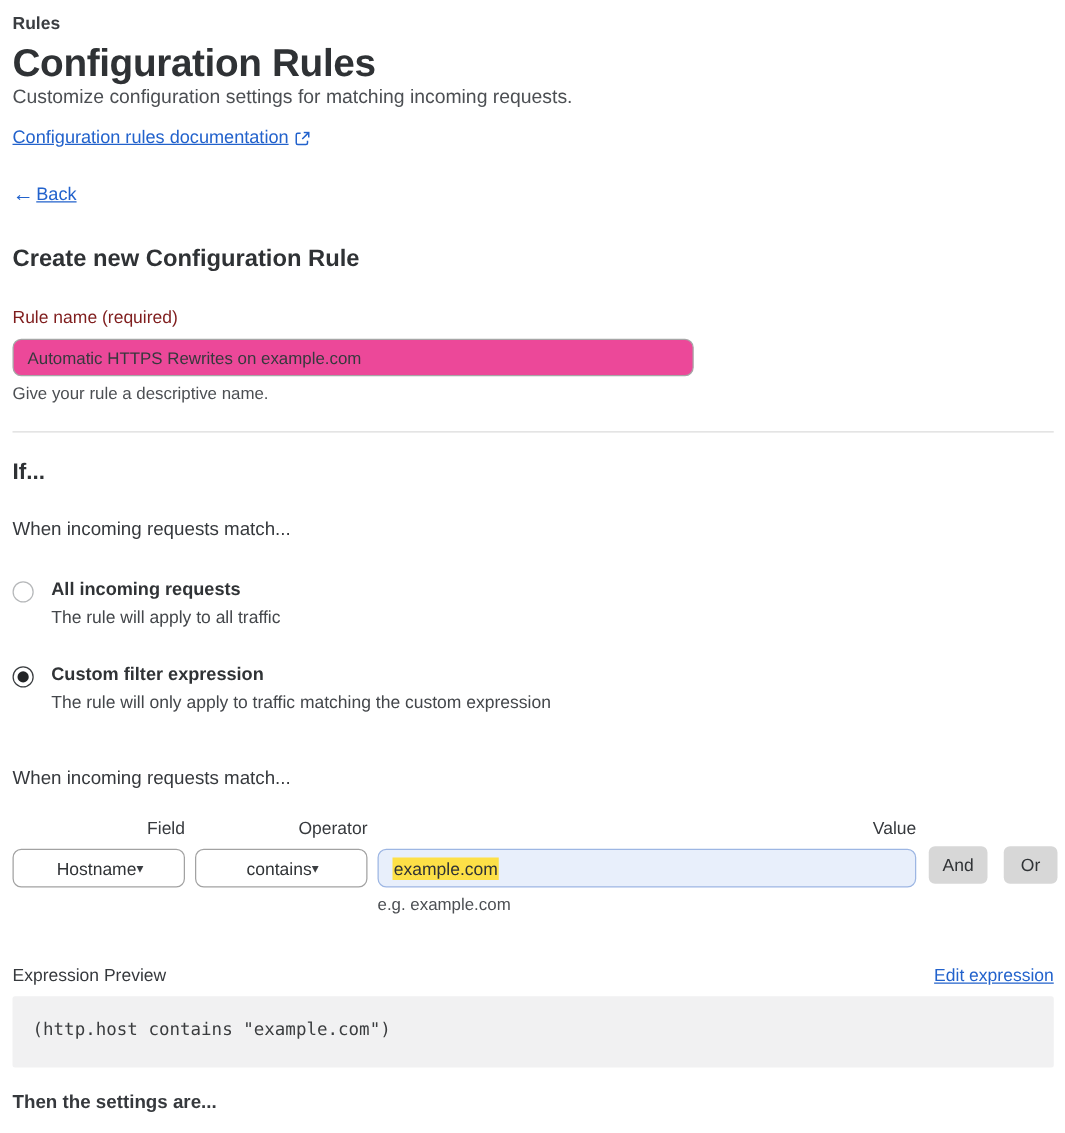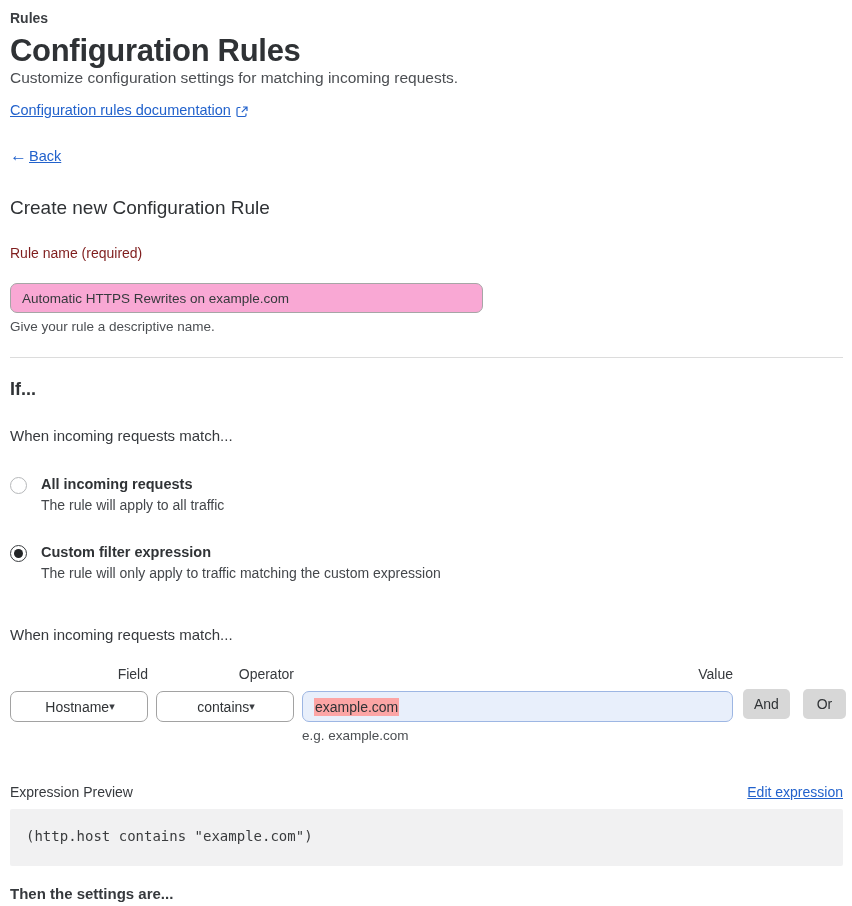--- a/index.html
+++ b/index.html
@@ -11,27 +11,27 @@
     padding:8px 9px 0 10px;
     overflow:hidden;
   }
   .breadcrumb { font-size:14px; font-weight:700; color:#3b3e42; padding-top:2px; }
   h1.page-title { font-size:31px; font-weight:700; color:#2f3235; margin-top:7px; letter-spacing:-0.3px; }
   .subtitle { font-size:15.5px; color:#4c4f53; }
   .link-row { margin-top:15px; display:flex; align-items:flex-start; gap:5px; }
   a.link { color:#2262cc; text-decoration:underline; font-size:14.5px; cursor:pointer; }
   .back-row { margin-top:24px; display:flex; align-items:center; gap:2px; }
   .back-arrow { color:#2262cc; font-size:17px; text-decoration:none; }
-  h2.section-title { font-size:19px; font-weight:400; color:#2f3235; margin-top:31px; }
+  h2.section-title { font-size:19px; font-weight:700; color:#2f3235; margin-top:31px; }
   .field-label { font-size:14px; color:#7f1d1d; margin-top:26px; }
   .text-input {
-    margin-top:22px; width:473px; height:30px;
+    margin-top:10px; width:545px; height:30px;
     border:1px solid #a6a6a6; border-radius:7px;
     padding:0 11px; font-size:13.5px; color:#36393d;
-    display:flex; align-items:center; background:#f9a8d4;
+    display:flex; align-items:center; background:#ec4899;
   }
   .help-text { font-size:13.5px; color:#4c4f53; margin-top:6px; }
   .divider { border:none; border-top:1px solid #dcdcdc; margin-top:23px; }
   h3.if-title { font-size:18px; font-weight:700; margin-top:21px; color:#2f3235; }
   .match-label { font-size:15px; font-weight:400; color:#36393d; margin-top:27px; }
   .radio-row { display:flex; margin-top:32px; gap:14px; }
   .radio-row + .radio-row { margin-top:31px; }
   .radio {
     width:17px; height:17px; border-radius:50%;
     border:1.5px solid #b6b8ba; background:#fff; flex:0 0 auto; margin-top:1px;
@@ -49,21 +49,21 @@
     padding:0 10px 0 12px; font-size:14px; color:#303336; cursor:pointer;
   }
   .caret { font-size:11px; color:#3c3f43; }
   .col-field { margin-right:8px; }
   .col-operator { margin-right:8px; }
   .value-input {
     width:431px; height:31px; background:#e8effb;
     border:1px solid #9db6e3; border-radius:7px;
     display:flex; align-items:center; padding:0 11px; font-size:14px; color:#2f3235;
   }
-  .value-input .selected-text { background:#fca5a5; padding:1px 1px; }
+  .value-input .selected-text { background:#fde047; padding:1px 1px; }
   .conn-buttons { display:flex; gap:13px; margin-left:10px; align-items:flex-start; }
   .conn-btn {
     height:30px; min-width:43px; padding:0 11px; background:#d7d7d7;
     border:none; border-radius:5px; font-size:14px; color:#303336;
     font-family:"Liberation Sans", sans-serif; cursor:pointer; margin-top:23px;text-align:center;
   }
   .preview-row { display:flex; justify-content:space-between; align-items:flex-end; margin-top:41px; }
   .preview-label { font-size:14px; color:#36393d; }
   .code-block {
     margin-top:9px; background:#f1f1f2; border-radius:2px;

